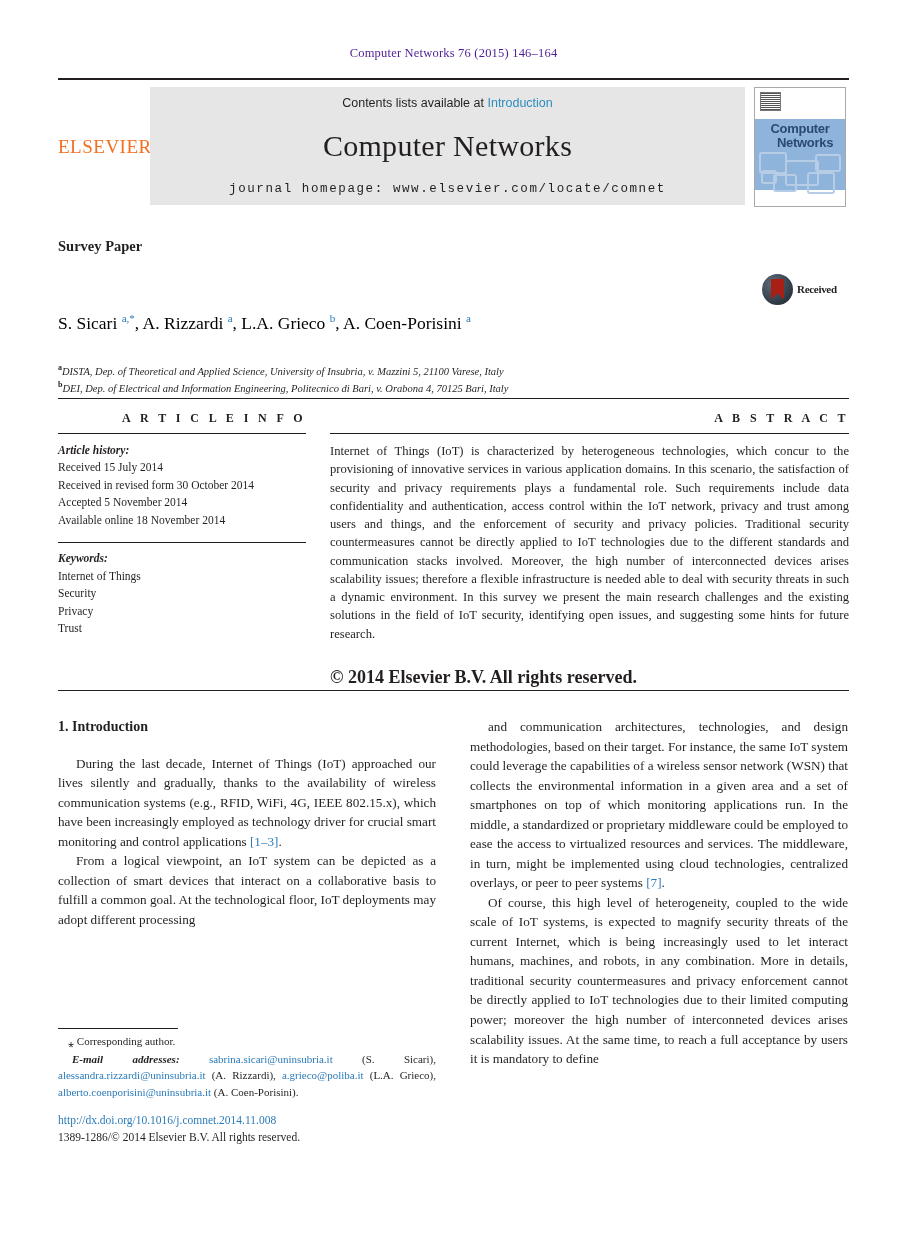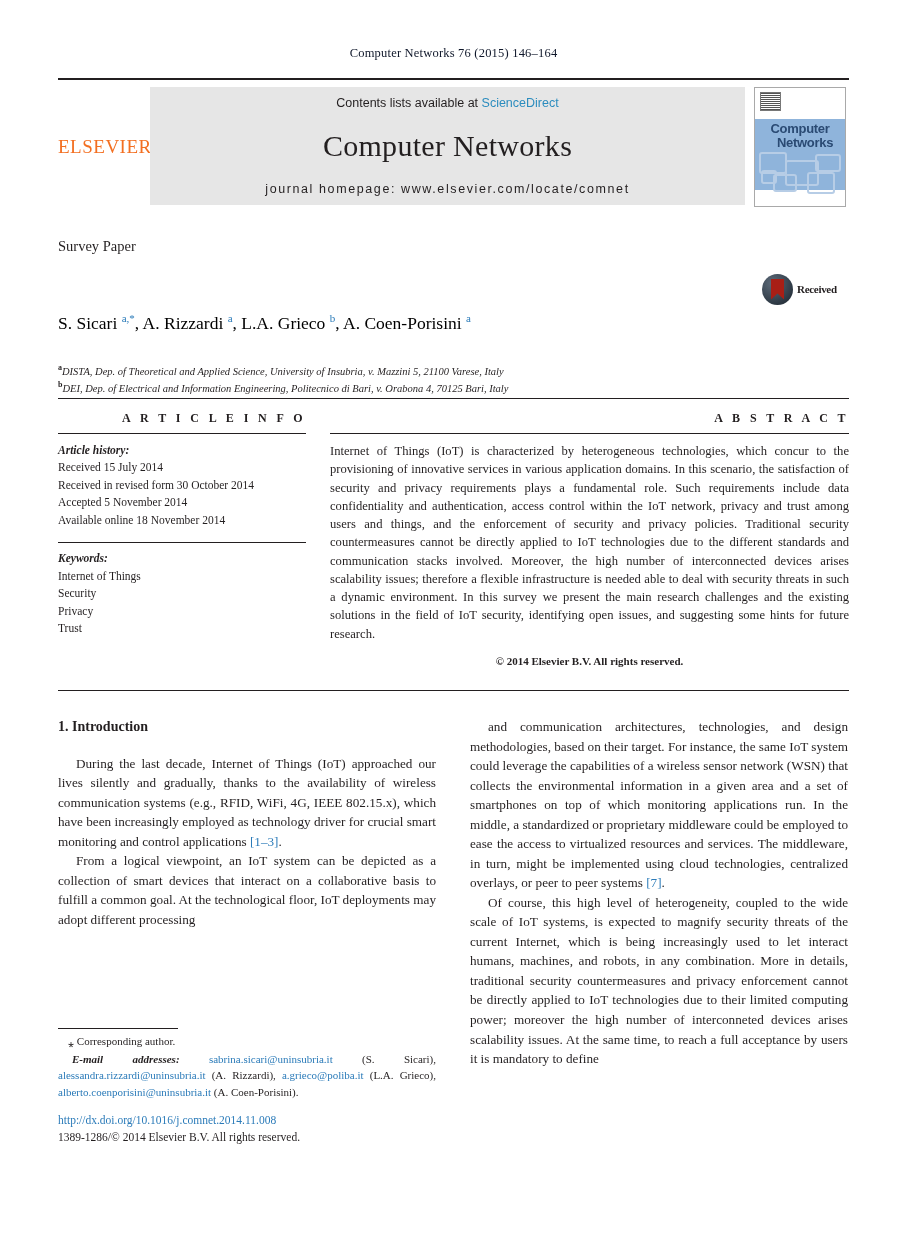--- a/index.html
+++ b/index.html
@@ -21,21 +21,21 @@
   }
 
   
   .running-head {
     position: absolute;
     top: 46px;
     left: 0;
     width: 907px;
     text-align: center;
     font-size: 12.5px;
-    color: #0f172a;
+    color: #4c1d95;
     letter-spacing: 0.2px;
   }
 
   
   .masthead {
     position: absolute;
     top: 78px;
     left: 58px;
     width: 791px;
     border-top: 2px solid #231f20;
@@ -86,21 +86,21 @@
   .contents-line .sd {
     color: #2b8cbe;
   }
   .journal-name {
     font-family: "Liberation Serif", serif;
     font-size: 30px;
     color: #231f20;
     letter-spacing: 0.3px;
   }
   .homepage-line {
-    font-family: Liberation Sans, sans-serif;
+    font-family: Liberation Mono, monospace;
     font-size: 12.5px;
     color: #231f20;
     letter-spacing: 1.6px;
   }
   .cover-block {
     flex: 0 0 98px;
     width: 98px;
     margin-left: 6px;
     display: flex;
     align-items: flex-start;
@@ -153,21 +153,21 @@
     border-radius: 3px;
   }
 
   
   .survey-label {
     position: absolute;
     top: 238px;
     left: 58px;
     font-family: "Liberation Serif", serif;
     font-size: 14.5px;
-    font-weight: normal;
+    font-weight: bold;
     color: #231f20;
   }
   .paper-title {
     position: absolute;
     top: 267px;
     left: 58px;
     width: 690px;
     font-family: "Liberation Serif", serif;
     font-size: 24px;
     line-height: 1.2;
@@ -281,24 +281,24 @@
     color: #231f20;
   }
   .abstract-body {
     font-family: "Liberation Serif", serif;
     font-size: 12.6px;
     line-height: 1.45;
     text-align: justify;
     color: #231f20;
   }
   .copyright {
-    margin-top: 12px;
-    text-align: center;
-    font-family: "Liberation Serif", serif;
-    font-size: 11px;
+    margin-top: 24px;
+    text-align: left;
+    font-family: "Liberation Serif", serif;
+    font-size: 18px;
     font-weight: bold;
     color: #231f20;
   }
   .abstract-rule-bottom {
     position: absolute;
     top: 690px;
     left: 58px;
     width: 791px;
     border-top: 1.5px solid #231f20;
   }
@@ -391,21 +391,21 @@
         </g>
         <path d="M4 74 q14 -5 31 -4 q19 -1 35 4" stroke="#231f20" stroke-width="1.2" fill="none"></path>
         <path d="M2 80 q18 -6 35 -5 q19 -1 35 5" stroke="#231f20" stroke-width="1" fill="none"></path>
       </svg>
       <div class="elsevier-word">ELSEVIER</div>
     </div>
 
     <div class="journal-band">
       <div class="contents-line">
         <span>Contents lists available at</span>
-        <span class="sd">ScienceDirect</span>
+        <span class="sd">Introduction</span>
       </div>
       <div class="journal-name">Computer Networks</div>
       <div class="homepage-line">journal homepage: www.elsevier.com/locate/comnet</div>
     </div>
 
     <div class="cover-block">
       <div class="cover">
         <div class="cover-logo"></div>
         <div class="cover-blue"></div>
         <div class="cover-shapes">

